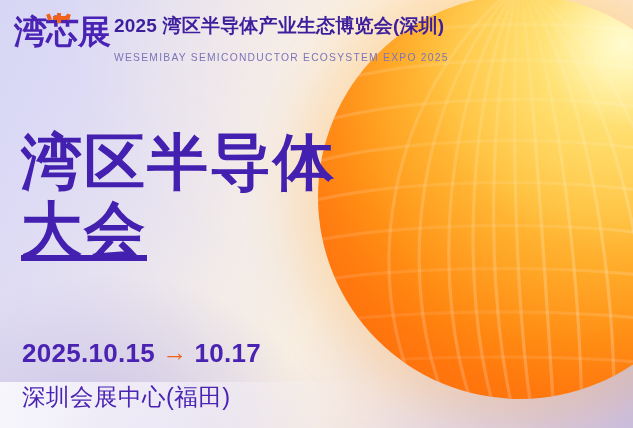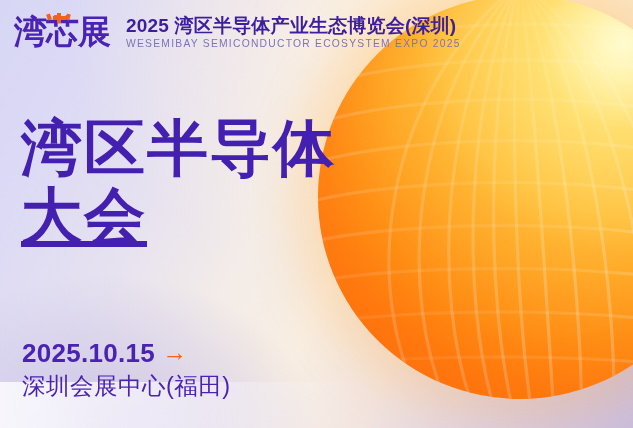--- a/index.html
+++ b/index.html
@@ -99,21 +99,21 @@
     pointer-events: none;
   }
 
   
   .header {
     position: absolute;
     left: 14px;
     top: 13px;
     display: flex;
     align-items: flex-start;
-    gap: 16px;
+    gap: 4px;
     z-index: 5;
   }
 
   .logo {
     position: relative;
     font-size: 33px;
     line-height: 1;
     font-weight: 700;
     letter-spacing: -1px;
     color: #4a22b4;
@@ -164,33 +164,33 @@
   .expo-title-cn {
     font-size: 19px;
     font-weight: 700;
     color: #3d1f9e;
     letter-spacing: 0.2px;
     line-height: 1.25;
     white-space: nowrap;
   }
 
   .expo-title-en {
-    margin-top: 0;
+    margin-top: 14px;
     font-size: 10.3px;
     font-weight: 500;
     color: #7c74b8;
     letter-spacing: 1.25px;
     white-space: nowrap;
   }
 
   
   .headline {
     position: absolute;
     left: 21px;
-    top: 114px;
+    top: 128px;
     z-index: 5;
     color: #4420b0;
     font-weight: 700;
     font-size: 61px;
     line-height: 1.12;
     letter-spacing: 2px;
     white-space: nowrap;
   }
   .headline .line2 { display: block; text-decoration: underline; }
 
@@ -214,21 +214,21 @@
   }
   .meta-arrow {
     color: #f3621b;
     font-size: 25px;
     font-weight: 700;
     line-height: 1;
     position: relative;
     top: -1px;
   }
   .meta-venue {
-    margin-top: 3px;
+    margin-top: 14px;
     font-size: 23.5px;
     font-weight: 500;
     color: #4a23b2;
     letter-spacing: 0.5px;
     white-space: nowrap;
     line-height: 1.2;
   }
 </style>
 </head>
 <body>
@@ -298,17 +298,18 @@
 
   <div class="headline">
     <span>湾区半导体</span>
     <span class="line2">大会</span>
   </div>
 
   <div class="meta">
     <div class="meta-date">
       <span>2025.10.15</span>
       <span class="meta-arrow">→</span>
+      <span>10.17</span>
     </div>
     <div class="meta-venue">深圳会展中心(福田)</div>
   </div>
 
 </div>
 
 </body></html>

